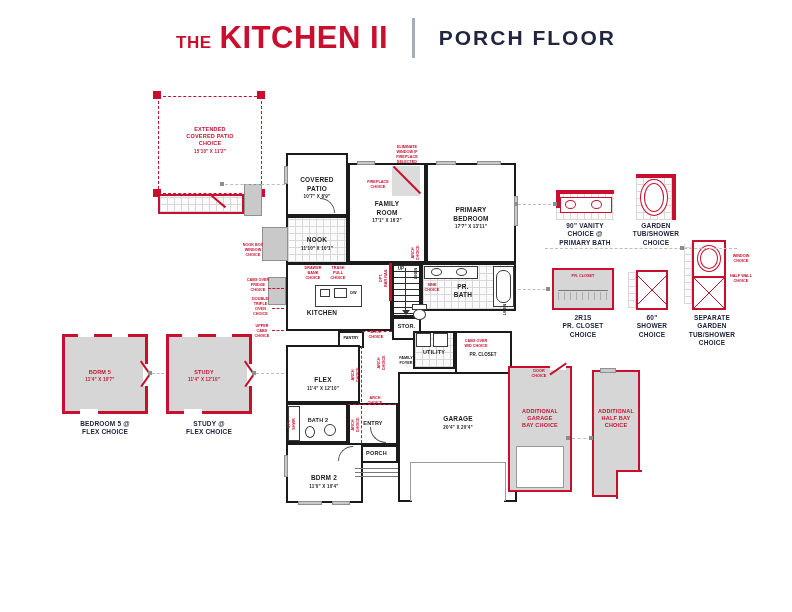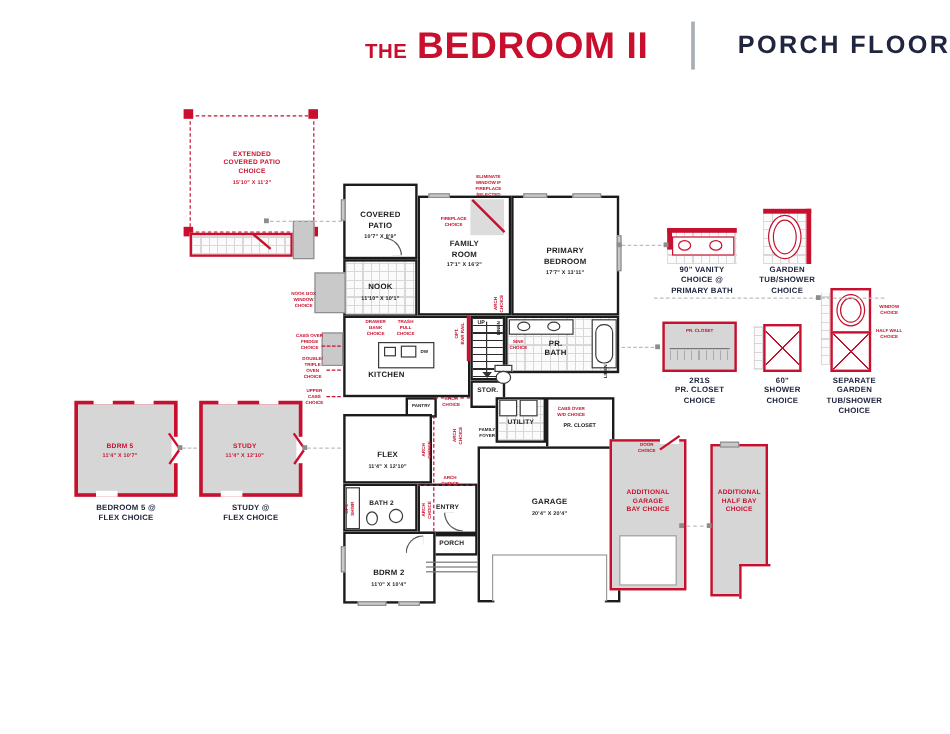--- a/index.html
+++ b/index.html
@@ -23,35 +23,35 @@
   .dot{position:absolute;width:4px;height:4px;background:#8d8d8d;}
   .sq{position:absolute;width:8px;height:8px;background:#c8102e;}
   .stairs-bg{background-image:repeating-linear-gradient(180deg,#2a2a2a 0 1px,transparent 1px 6px);}
   .fix{position:absolute;border:1.2px solid #3a3a3a;background:#fff;}
   .oval{border-radius:50%;}
   .xdiag{background-image:linear-gradient(45deg,transparent 48.5%,#c8102e 48.5% 51.5%,transparent 51.5%),linear-gradient(135deg,transparent 48.5%,#c8102e 48.5% 51.5%,transparent 51.5%);}
   .win{position:absolute;background:#c9c9c9;border:.5px solid #8f8f8f;}
   .gap{position:absolute;background:#fff;}
   .redline{position:absolute;background:#c8102e;}
   .grayline{position:absolute;background:#777;}
-  .header{position:absolute;top:18px;left:0;width:100%;display:flex;justify-content:flex-end;align-items:center;gap:36px;}
+  .header{position:absolute;top:18px;left:0;width:100%;display:flex;justify-content:center;align-items:center;gap:24px;}
   .brand{display:flex;align-items:baseline;gap:8px;color:#c8102e;}
   .brand .the{font-size:17px;font-weight:700;letter-spacing:.5px;}
   .brand .name{font-size:31px;font-weight:800;letter-spacing:.5px;}
   .divider{width:2.5px;height:40px;background:#a6adb5;}
   .floor{font-size:21px;font-weight:700;color:#20263f;letter-spacing:2px;}
   .arc{position:absolute;border-bottom:1.2px solid #555;border-left:1.2px solid #555;border-radius:0 0 0 100%;}
 </style>
 </head>
 <body>
 
 <div class="header">
   <div class="brand">
     <span class="the">THE</span>
-    <span class="name">BEDROOM II</span>
+    <span class="name">KITCHEN II</span>
   </div>
   <div class="divider"></div>
   <div class="floor">PORCH FLOOR</div>
 </div>
 
 <div class="abs" style="left:158px;top:96px;width:104px;height:98px;border:1.5px dashed #c8102e;"></div>
 <div class="sq" style="left:153px;top:91px;"></div>
 <div class="sq" style="left:257px;top:91px;"></div>
 <div class="sq" style="left:153px;top:189px;"></div>
 <div class="sq" style="left:257px;top:189px;"></div>

